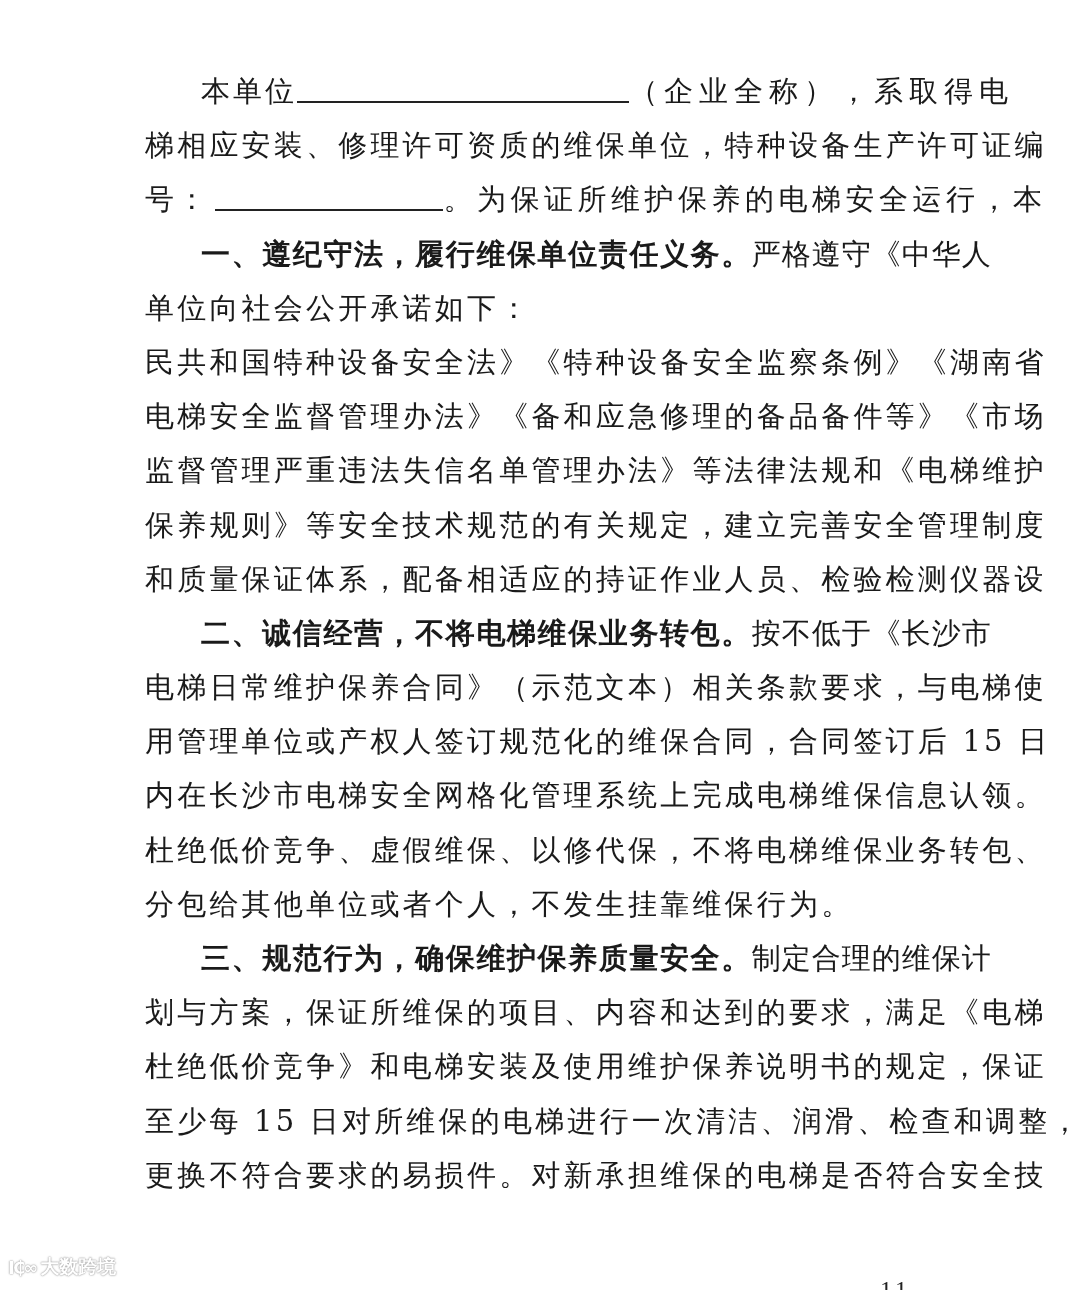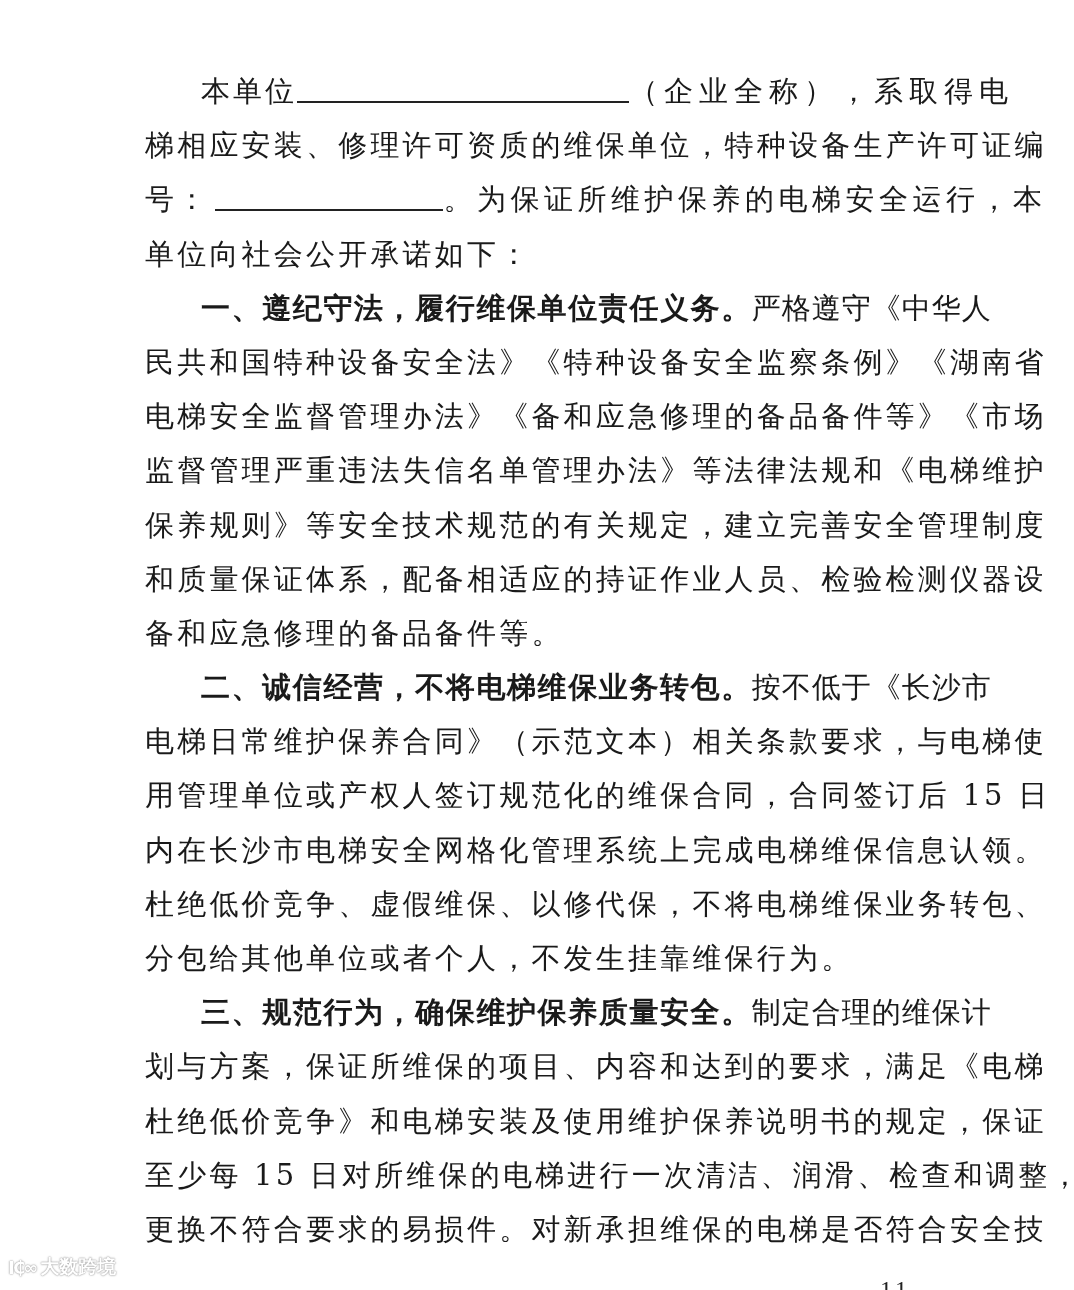--- a/index.html
+++ b/index.html
@@ -83,31 +83,30 @@
 
 <div class="page">
 
   <div class="line" style="text-align-last:left; padding-left:56px; letter-spacing:3px;">
     <span>本单位</span><span class="blank blank-company"></span><span style="letter-spacing:6px;">（企业全称），系取得电</span>
   </div>
   <div class="line">梯相应安装、修理许可资质的维保单位，特种设备生产许可证编</div>
   <div class="line" style="text-align-last:left;">
     <span>号：</span><span class="blank blank-license"></span><span style="letter-spacing:4.5px;">。为保证所维护保养的电梯安全运行，本</span>
   </div>
-  <div class="line last">单位向社会公开承诺如下：</div>
-
   <div class="line indent" style="text-align-last:left; letter-spacing:1px;">
     <span class="bold">一、遵纪守法，履行维保单位责任义务。</span><span>严格遵守《中华人</span>
   </div>
+
+  <div class="line last">单位向社会公开承诺如下：</div>
   <div class="line">民共和国特种设备安全法》《特种设备安全监察条例》《湖南省</div>
   <div class="line">电梯安全监督管理办法》《备和应急修理的备品备件等》《市场</div>
   <div class="line">监督管理严重违法失信名单管理办法》等法律法规和《电梯维护</div>
   <div class="line">保养规则》等安全技术规范的有关规定，建立完善安全管理制度</div>
   <div class="line">和质量保证体系，配备相适应的持证作业人员、检验检测仪器设</div>
-  <div class="line last">备和应急修理的备品备件等。</div>
 
   <div class="line indent" style="text-align-last:left; letter-spacing:1px;">
     <span class="bold">二、诚信经营，不将电梯维保业务转包。</span><span>按不低于《长沙市</span>
   </div>
   <div class="line">电梯日常维护保养合同》（示范文本）相关条款要求，与电梯使</div>
   <div class="line">用管理单位或产权人签订规范化的维保合同，合同签订后 15 日</div>
   <div class="line">内在长沙市电梯安全网格化管理系统上完成电梯维保信息认领。</div>
   <div class="line">杜绝低价竞争、虚假维保、以修代保，不将电梯维保业务转包、</div>
   <div class="line last">分包给其他单位或者个人，不发生挂靠维保行为。</div>
 

